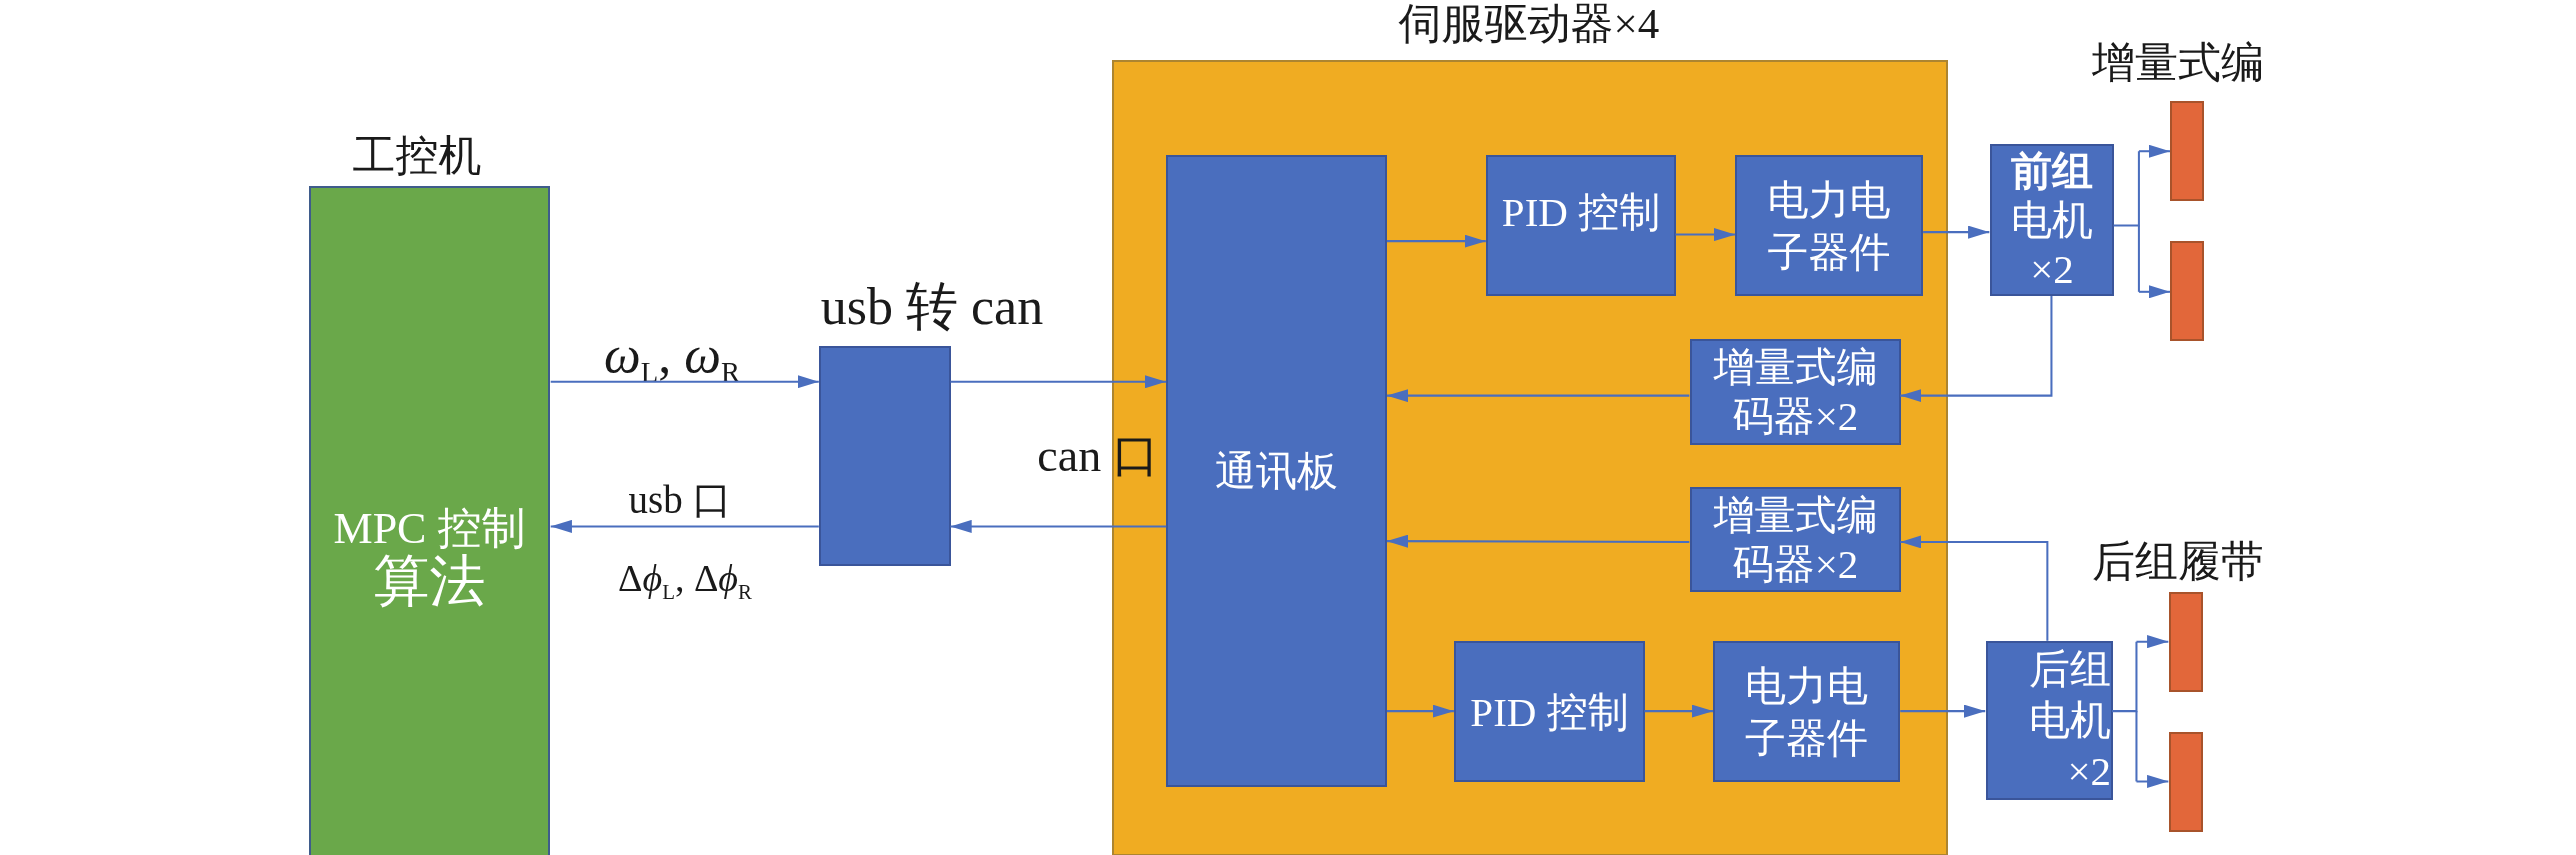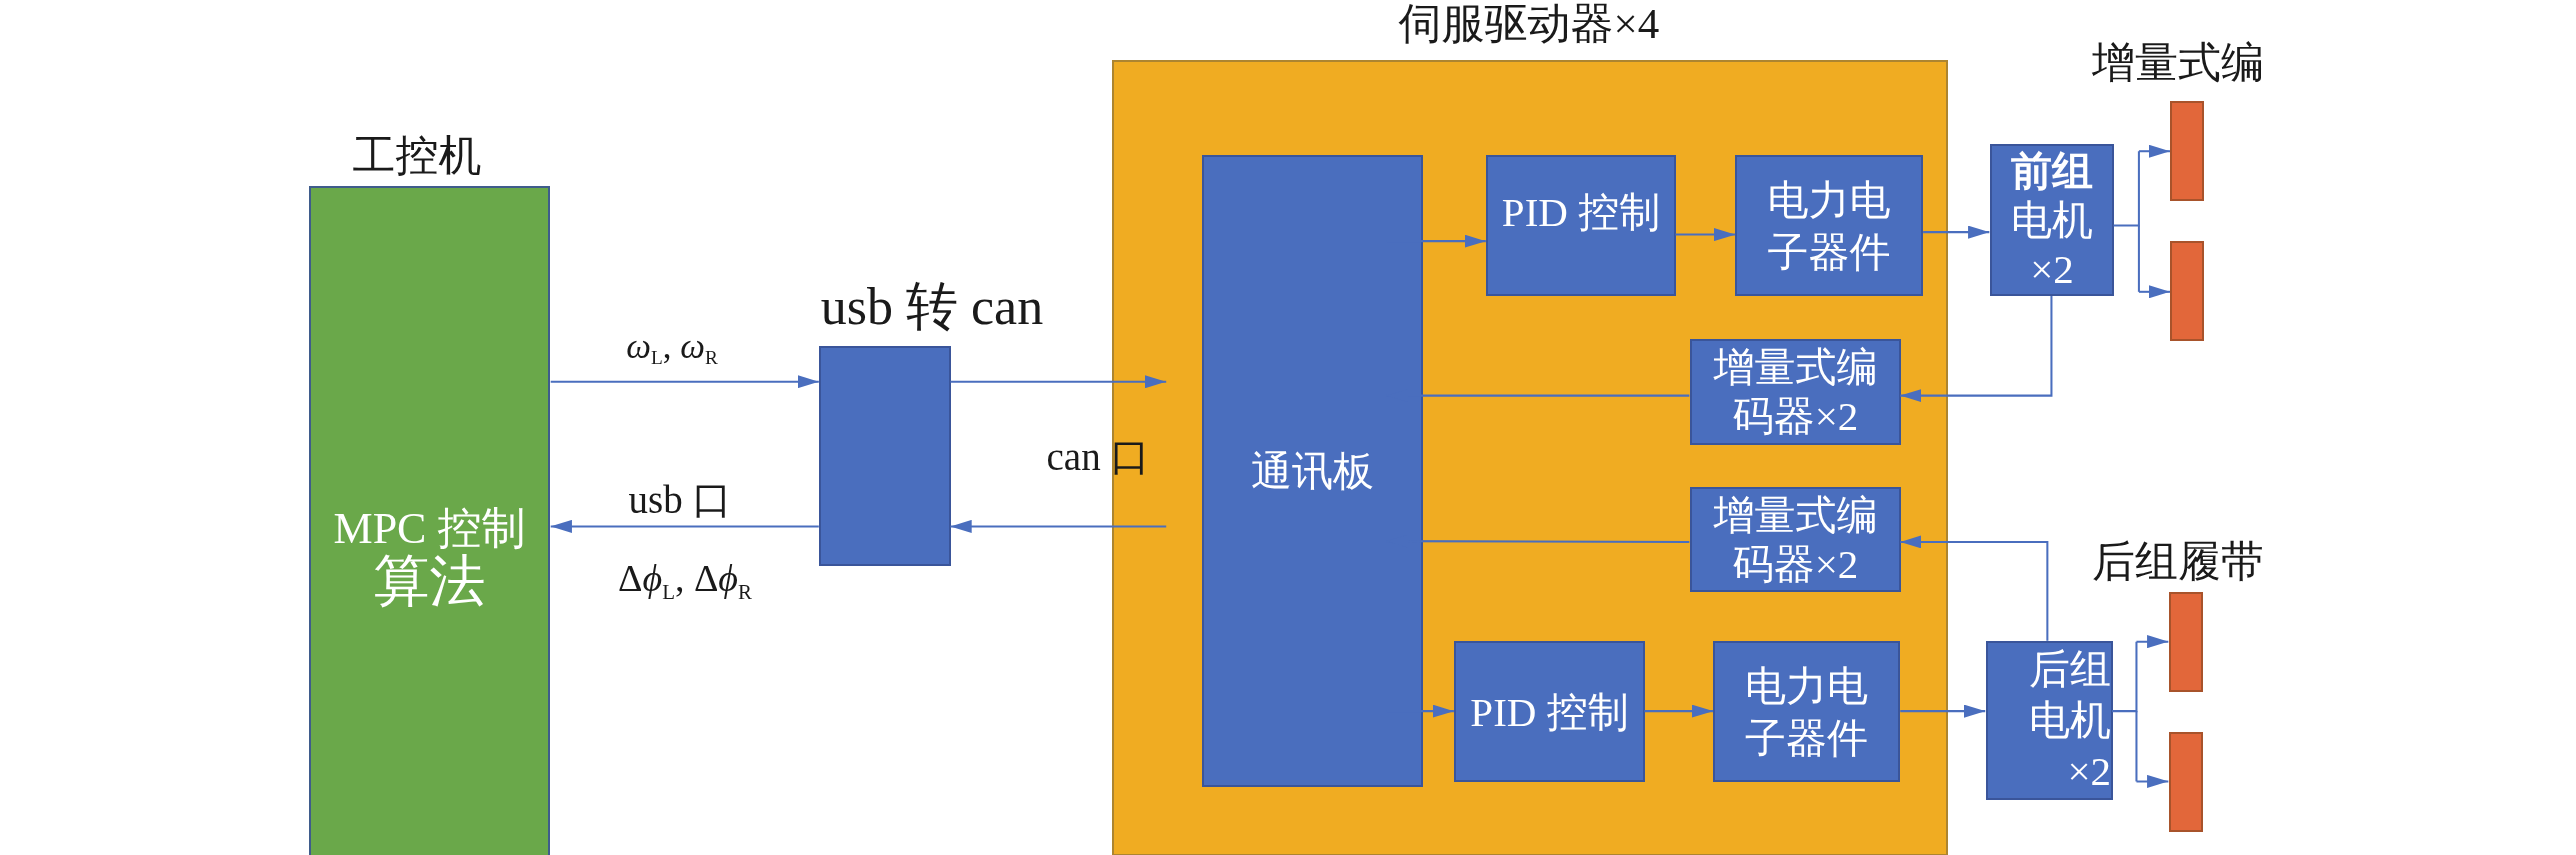--- a/index.html
+++ b/index.html
@@ -31,30 +31,30 @@
 <div class="label big" style="left:2178px; top:62px;">增量式编</div>
 <div class="label big" style="left:2178px; top:561px;">后组履带</div>
 
 <div class="box green" style="left:309px; top:186px; width:241px; height:737px; flex-direction:column;">
   <div class="btxt" style="font-size:44px;">MPC 控制</div>
   <div class="btxt" style="font-size:56px;">算法</div>
 </div>
 
 <div class="box blue" style="left:819px; top:346px; width:132px; height:220px;"></div>
 
-<div class="label math big" style="left:672px; top:348px; font-size:35px;">
+<div class="label math big" style="left:672px; top:358px; font-size:52px;">
   <i>ω</i><sub>L</sub><span>, </span><i>ω</i><sub>R</sub>
 </div>
 <div class="label big" style="left:680px; top:499px; font-size:39px;">usb 口</div>
 <div class="label math big" style="left:685px; top:581px; font-size:38px;">
   <span>Δ</span><i>ϕ</i><sub>L</sub><span>, </span><span>Δ</span><i>ϕ</i><sub>R</sub>
 </div>
-<div class="label big" style="left:1098px; top:456px; font-size:39px;">can 口</div>
+<div class="label big" style="left:1098px; top:456px; font-size:46px;">can 口</div>
 
-<div class="box blue" style="left:1166px; top:155px; width:221px; height:632px;margin-left:36px;">
+<div class="box blue" style="left:1166px; top:155px; width:221px; height:632px;">
   <div class="btxt">通讯板</div>
 </div>
 
 <div class="box blue" style="left:1486px; top:155px; width:190px; height:141px;">
   <div class="btxt" style="margin-top: -28px;">PID 控制</div>
 </div>
 <div class="box blue" style="left:1735px; top:155px; width:188px; height:141px; flex-direction:column;">
   <div class="btxt">电力电</div>
   <div class="btxt">子器件</div>
 </div>

